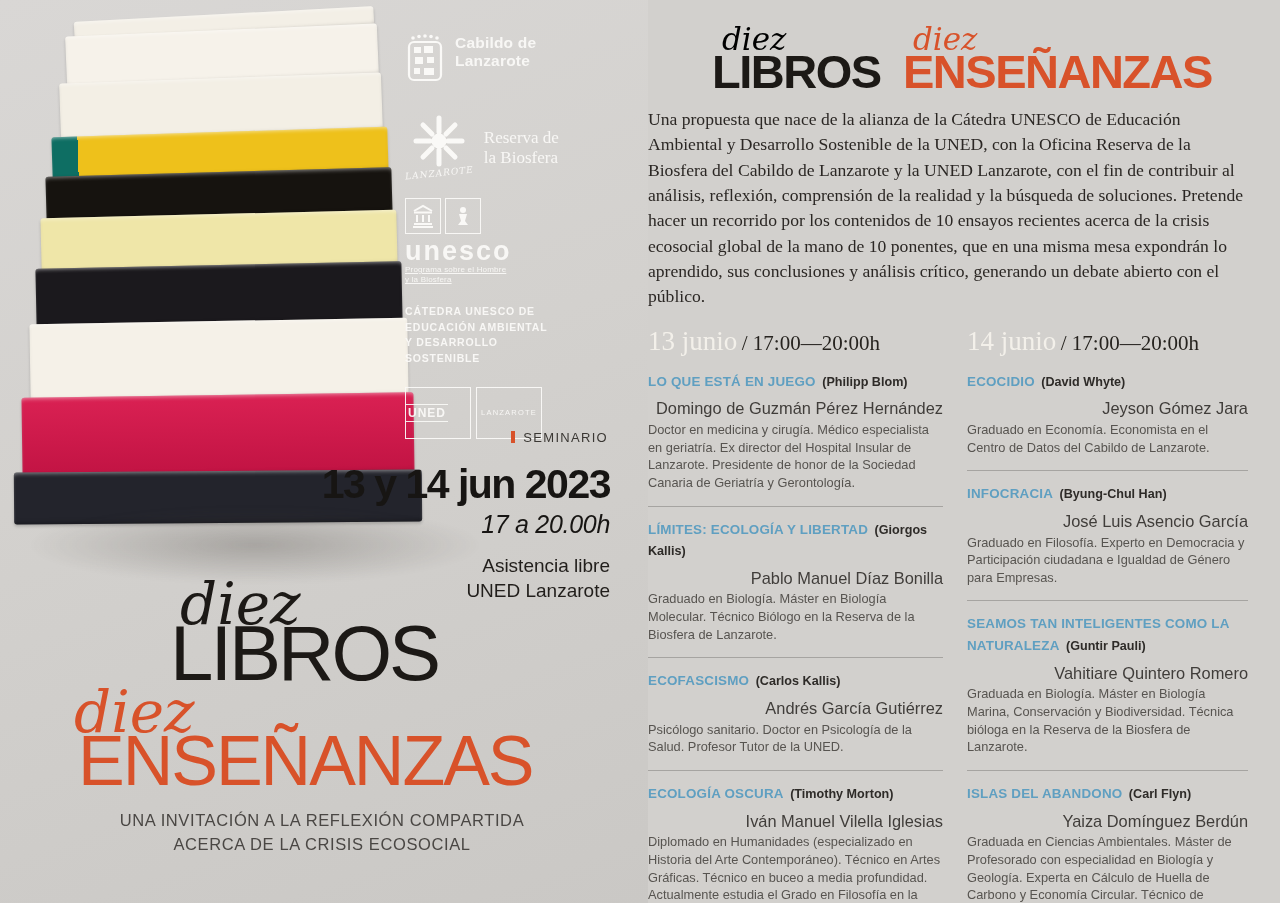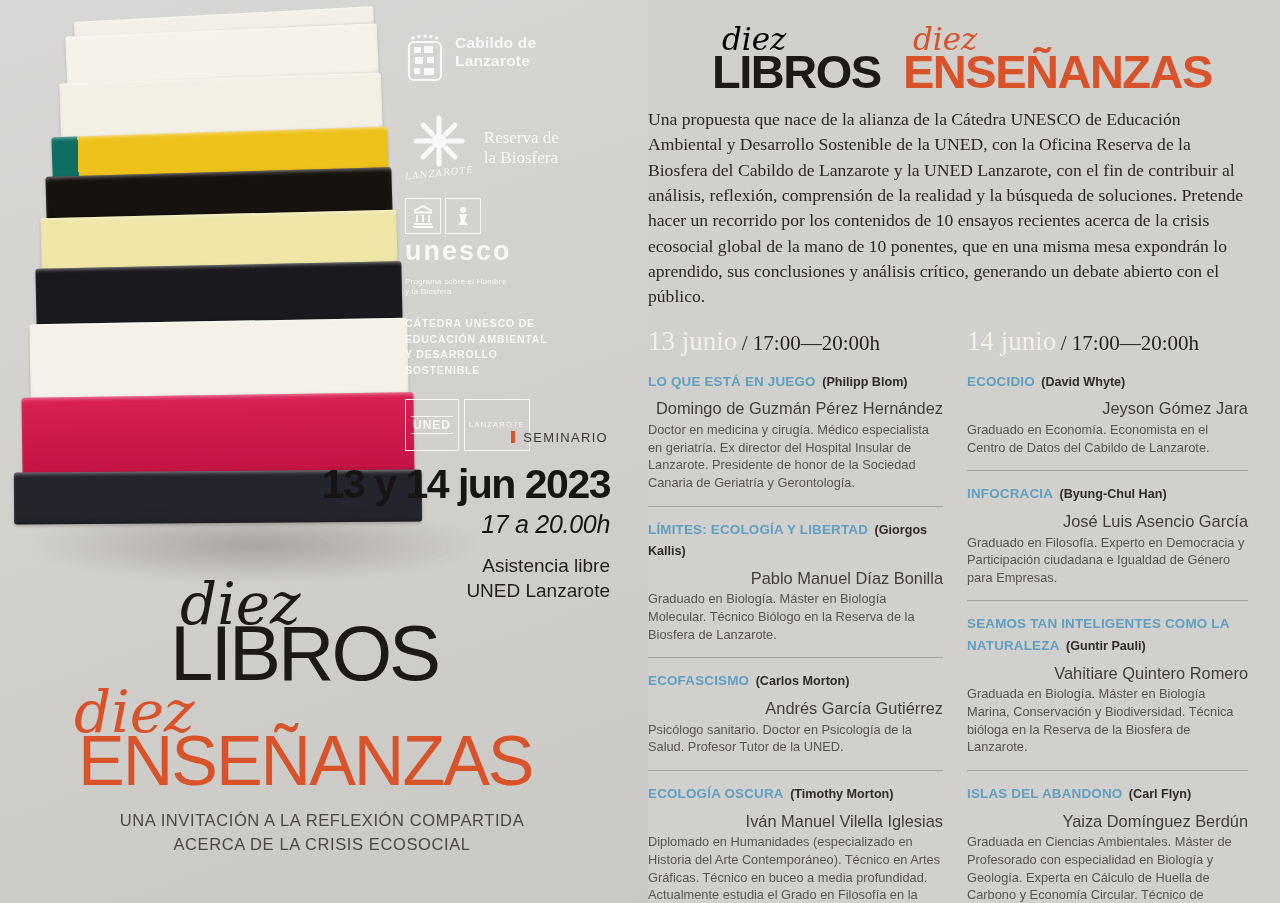--- a/index.html
+++ b/index.html
@@ -24,24 +24,24 @@
   .cabildo{margin-bottom:26px;}
   .cab-text{font-weight:700;font-size:15.5px;line-height:1.15;letter-spacing:.2px;}
   .reserva{margin-bottom:20px;align-items:flex-start;}
   .res-icon-wrap{display:flex;flex-direction:column;align-items:center;}
   .res-mark{font-family:"DejaVu Serif",serif;font-style:italic;font-size:9px;letter-spacing:1px;transform:rotate(-6deg);margin-top:-6px;}
   .res-text{font-family:"Liberation Serif",serif;font-size:17px;line-height:1.15;margin-top:16px;}
   .logo-unesco{margin-bottom:18px;}
   .u-boxes{display:flex;gap:4px;margin-bottom:4px;}
   .u-box{width:36px;height:36px;border:1.5px solid rgba(250,249,247,.95);display:flex;align-items:center;justify-content:center;}
   .u-word{font-weight:700;font-size:27px;letter-spacing:2px;line-height:1;}
-  .u-prog{font-size:8px;line-height:1.3;margin-top:12px;letter-spacing:.2px;}
+  .u-prog{font-size:8px;line-height:1.3;margin-top:0;letter-spacing:.2px;text-decoration:underline;}
   .catedra{font-weight:700;font-size:10.5px;line-height:1.5;letter-spacing:.8px;margin-bottom:20px;}
   .logo-uned{display:flex;gap:5px;align-items:stretch;}
-  .uned-box1{width:54px;height:52px;border:1.5px solid rgba(250,249,247,.95);display:flex;align-items:center;justify-content:center;position:relative;overflow:hidden;}
+  .uned-box1{width:66px;height:52px;border:1.5px solid rgba(250,249,247,.95);display:flex;align-items:center;justify-content:flex-start;position:relative;overflow:hidden;}
   .uned-main{font-weight:700;font-size:12px;letter-spacing:1px;border-top:1px solid rgba(250,249,247,.9);border-bottom:1px solid rgba(250,249,247,.9);padding:1px 2px;}
   .uned-box2{width:66px;height:52px;border:1.5px solid rgba(250,249,247,.95);display:flex;align-items:center;justify-content:center;}
   .uned-sub{font-size:7.5px;letter-spacing:1.2px;}
 
   
   .seminar{position:absolute;left:0;top:430px;width:608px;text-align:right;font-size:13px;letter-spacing:1.3px;color:#3b3834;}
   .sem-bar{display:inline-block;width:4px;height:12px;background:var(--orange);margin-right:8px;vertical-align:-1px;}
   .when{position:absolute;left:0;top:464px;width:610px;text-align:right;color:#171513;}
   .date-big{font-size:41px;font-weight:700;letter-spacing:-1.5px;line-height:1;}
   .time-big{font-size:25px;font-weight:400;margin-top:5px;letter-spacing:-.3px;font-style:italic;}
@@ -247,21 +247,21 @@
   <div class="session">
     <div class="s-head">
       <span class="s-title">LÍMITES: ECOLOGÍA Y LIBERTAD</span><span class="s-author"> (Giorgos Kallis)</span>
     </div>
     <div class="s-speaker">Pablo Manuel Díaz Bonilla</div>
     <div class="s-bio">Graduado en Biología. Máster en Biología Molecular. Técnico Biólogo en la Reserva de la Biosfera de Lanzarote.</div>
   </div>
 
   <div class="session">
     <div class="s-head">
-      <span class="s-title">ECOFASCISMO</span><span class="s-author"> (Carlos Morton)</span>
+      <span class="s-title">ECOFASCISMO</span><span class="s-author"> (Carlos Kallis)</span>
     </div>
     <div class="s-speaker">Andrés García Gutiérrez</div>
     <div class="s-bio">Psicólogo sanitario. Doctor en Psicología de la Salud. Profesor Tutor de la UNED.</div>
   </div>
 
   <div class="session">
     <div class="s-head">
       <span class="s-title">ECOLOGÍA OSCURA</span><span class="s-author"> (Timothy Morton)</span>
     </div>
     <div class="s-speaker">Iván Manuel Vilella Iglesias</div>

